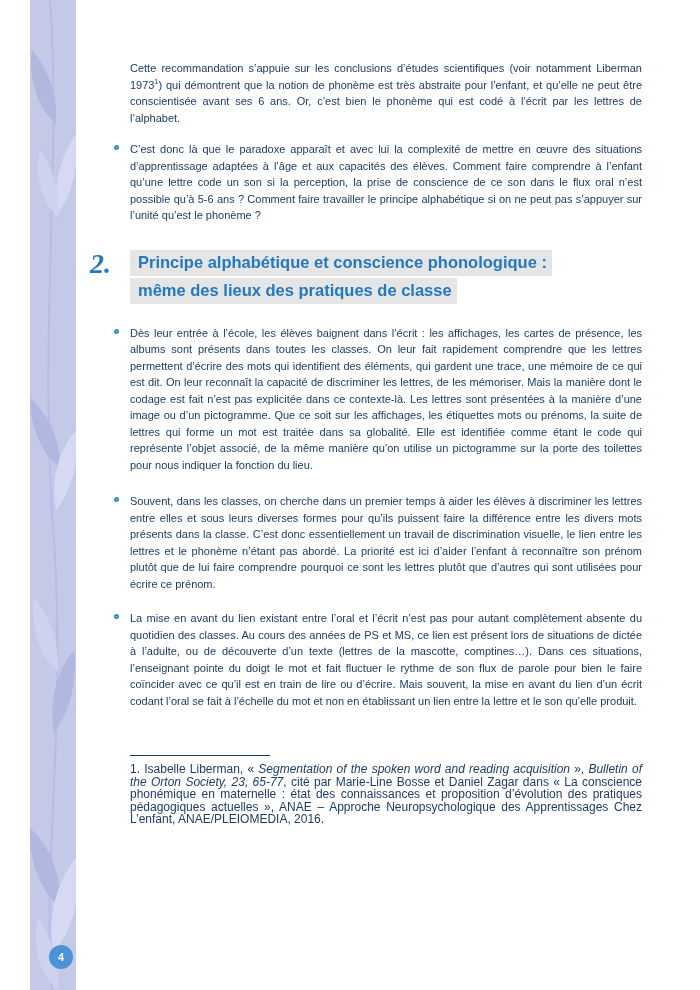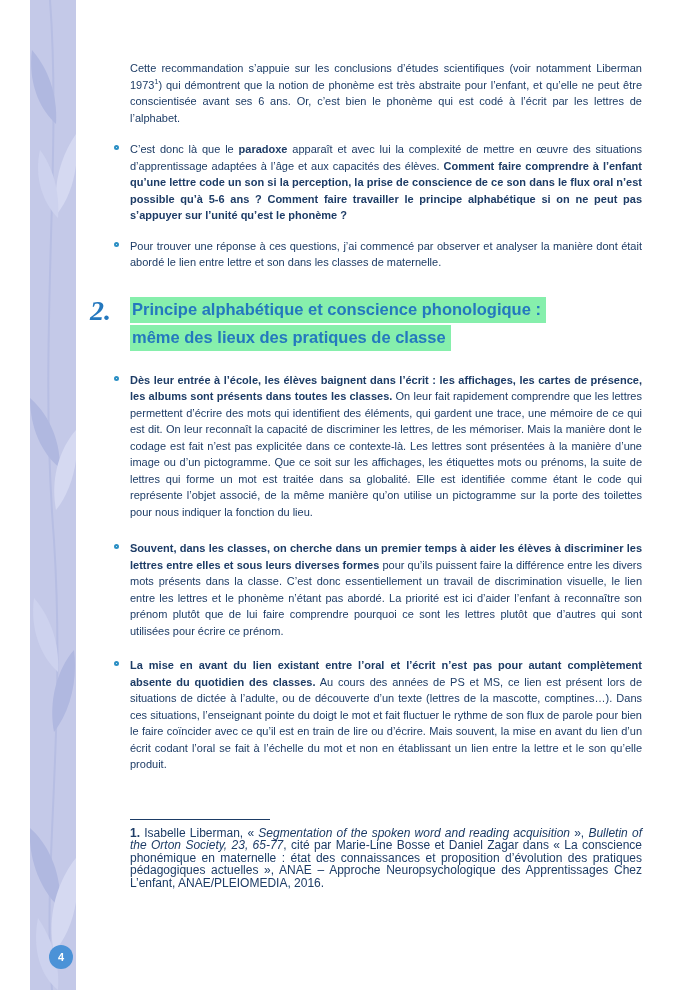--- a/index.html
+++ b/index.html
@@ -11,40 +11,40 @@
   }
   .page { position: relative; width: 700px; height: 990px; background: #fff; overflow: hidden; }
 
   .deco-band { position: absolute; left: 30px; top: 0; width: 46px; height: 990px; }
 
   .content {
     position: absolute; left: 130px; top: 60px; width: 512px;
     color: #1d3c66; font-size: 11px; line-height: 16.5px;
     text-align: justify;
   }
-  .b { font-weight: bold; }
+  .b { font-weight: normal; }
   .i { font-style: italic; }
   sup { font-size: 7px; line-height: 0; }
 
   .bullets { list-style: none; margin-top: 15px; }
   .bullets li { position: relative; margin-bottom: 14px; }
   .bullet-marker {
     position: absolute; left: -16px; top: 4px;
     width: 5px; height: 5px; border: 2px solid #2b8fc4; border-radius: 50%;
     background: #fff; display: block;
   }
 
   .heading { display: flex; margin: 26px 0 19px -40px; align-items: flex-start; }
   .heading-number {
     width: 40px; flex: 0 0 40px;
     font-family: "Liberation Serif", serif; font-style: italic; font-weight: bold;
     font-size: 28px; line-height: 28px; color: #2478be;
   }
   .heading-text { font-size: 16.5px; font-weight: bold; color: #2478be; line-height: 23px; text-align: left; }
-  .heading-text .hl { background: #86efac; padding: 1px 5px 2px 2px; display: inline-block; margin-bottom: 2px; }
+  .heading-text .hl { background: #e5e5e5; padding: 1px 5px 2px 8px; display: inline-block; margin-bottom: 2px; }
 
   .footnote-block { margin-top: 46px; }
   .footnote-rule { width: 140px; border-top: 1px solid #1d3c66; margin-bottom: 7px; }
   .footnote { font-size: 12px; line-height: 12.5px; text-align: justify; }
 
   .page-badge {
     position: absolute; left: 49px; top: 945px;
     width: 24px; height: 24px; border-radius: 50%;
     background: #4b92d7; color: #fff;
     font-size: 11px; font-weight: bold;
@@ -77,24 +77,20 @@
 
   <div class="content">
 
     <p class="body-text"><span>Cette recommandation s’appuie sur les conclusions d’études scientifiques (voir notamment Liberman 1973</span><sup>1</sup><span>) qui démontrent que la notion de phonème est très abstraite pour l’enfant, et qu’elle ne peut être conscientisée avant ses 6 ans. Or, c’est bien le phonème qui est codé à l’écrit par les lettres de l’alphabet.</span></p>
 
     <ul class="bullets">
       <li>
         <span class="bullet-marker"></span>
         <div><span>C’est donc là que le </span><span class="b">paradoxe</span><span> apparaît et avec lui la complexité de mettre en œuvre des situations d’apprentissage adaptées à l’âge et aux capacités des élèves. </span><span class="b">Comment faire comprendre à l’enfant qu’une lettre code un son si la perception, la prise de conscience de ce son dans le flux oral n’est possible qu’à 5-6 ans ? Comment faire travailler le principe alphabétique si on ne peut pas s’appuyer sur l’unité qu’est le phonème ?</span></div>
       </li>
-      <li>
-        <span class="bullet-marker"></span>
-        <div><span>Pour trouver une réponse à ces questions, j’ai commencé par observer et analyser la manière dont était abordé le lien entre lettre et son dans les classes de maternelle.</span></div>
-      </li>
     </ul>
 
     <div class="heading">
       <span class="heading-number">2.</span>
       <div class="heading-text">
         <span class="hl">Principe alphabétique et conscience phonologique :</span><br>
         <span class="hl">même des lieux des pratiques de classe</span>
       </div>
     </div>
 

